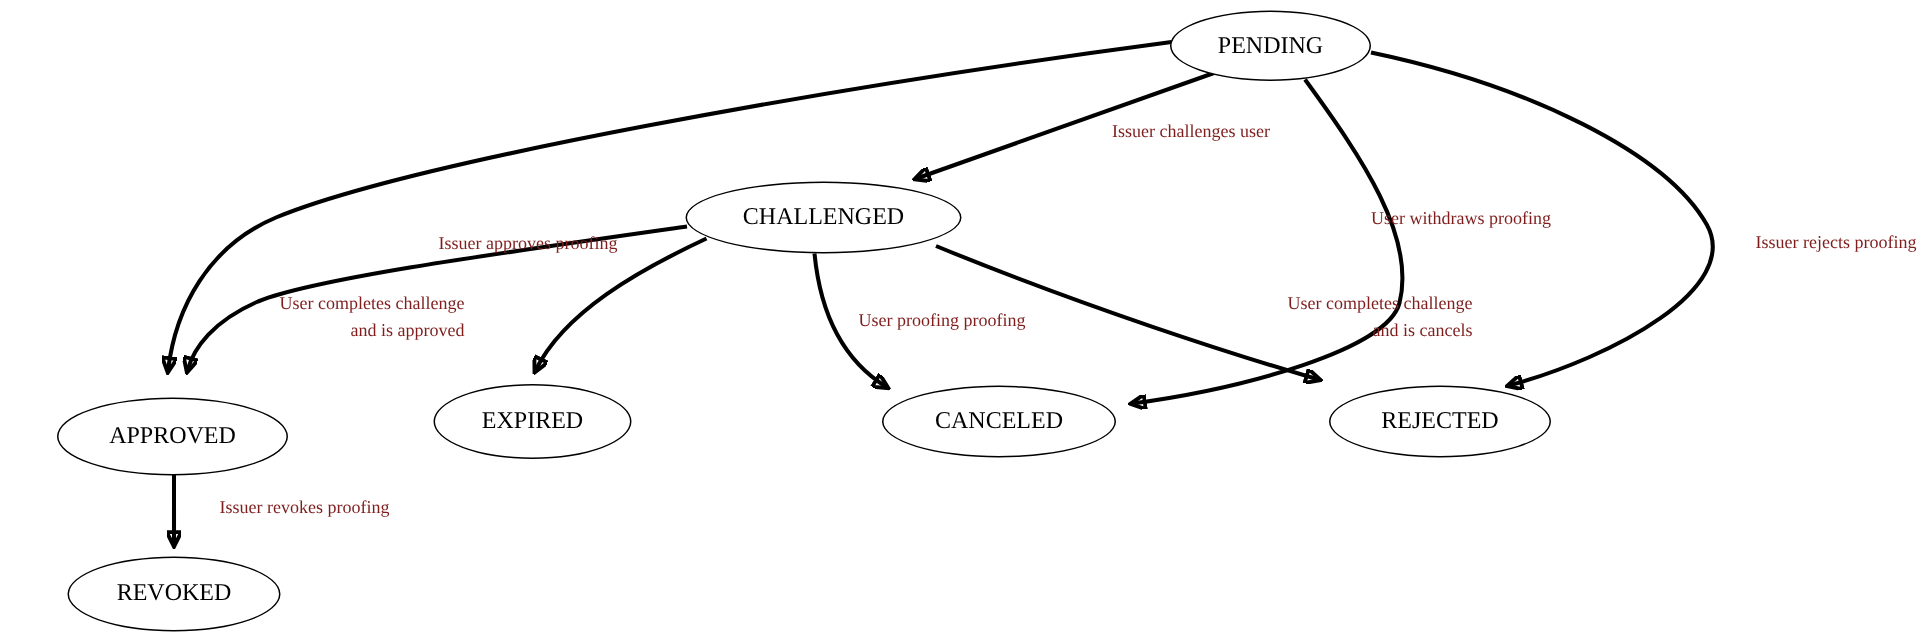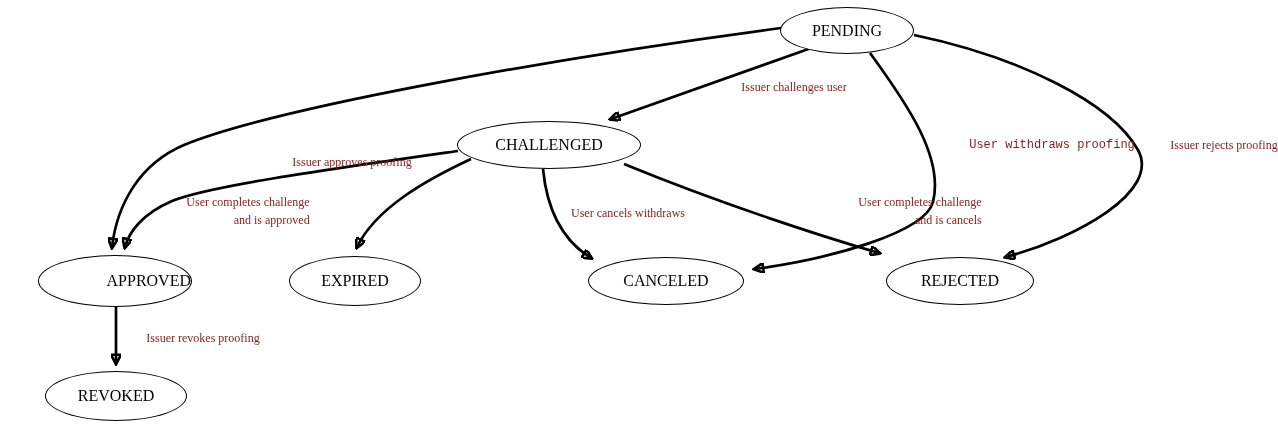--- a/index.html
+++ b/index.html
@@ -74,21 +74,21 @@
     <path d="M 880 35 C 985 57 1077 102 1104 150 C 1127 192 1042 238 972 257" marker-end="url(#arrow)"></path>
     <path d="M 82 307 L 82 363" marker-end="url(#arrow)"></path>
   </svg>
 
   <div class="node" style="left:746px; top:7px; width:134px; height:47px;">
     <span>PENDING</span>
   </div>
   <div class="node" style="left:423px; top:121px; width:184px; height:48px;">
     <span>CHALLENGED</span>
   </div>
-  <div class="node" style="left:4px; top:255px; width:154px; height:52px;justify-content:flex-end;">
+  <div class="node" style="left:4px; top:265px; width:154px; height:52px;">
     <span>APPROVED</span>
   </div>
   <div class="node" style="left:255px; top:256px; width:132px; height:50px;">
     <span>EXPIRED</span>
   </div>
   <div class="node" style="left:554px; top:257px; width:156px; height:48px;">
     <span>CANCELED</span>
   </div>
   <div class="node" style="left:11px; top:371px; width:142px; height:50px;">
     <span>REVOKED</span>
@@ -101,29 +101,29 @@
     <div>Issuer challenges user</div>
   </div>
   <div class="edge-label" style="left:318px; top:162px;">
     <div>Issuer approves proofing</div>
   </div>
   <div class="edge-label" style="left:214px; top:211px;">
     <div>User completes challenge</div>
     <div>and is approved</div>
   </div>
   <div class="edge-label" style="left:594px; top:213px;">
-    <div>User cancels withdraws</div>
+    <div>User proofing proofing</div>
   </div>
   <div class="edge-label" style="left:886px; top:211px;">
     <div>User completes challenge</div>
     <div>and is cancels</div>
   </div>
-  <div class="edge-label" style="left:1018px; top:145px;font-family:Liberation Mono, monospace;">
+  <div class="edge-label" style="left:940px; top:145px;">
     <div>User withdraws proofing</div>
   </div>
-  <div class="edge-label" style="left:1190px; top:145px;">
+  <div class="edge-label" style="left:1190px; top:161px;">
     <div>Issuer rejects proofing</div>
   </div>
   <div class="edge-label" style="left:169px; top:338px;">
     <div>Issuer revokes proofing</div>
   </div>
 
 </div>
 
 </body></html>

